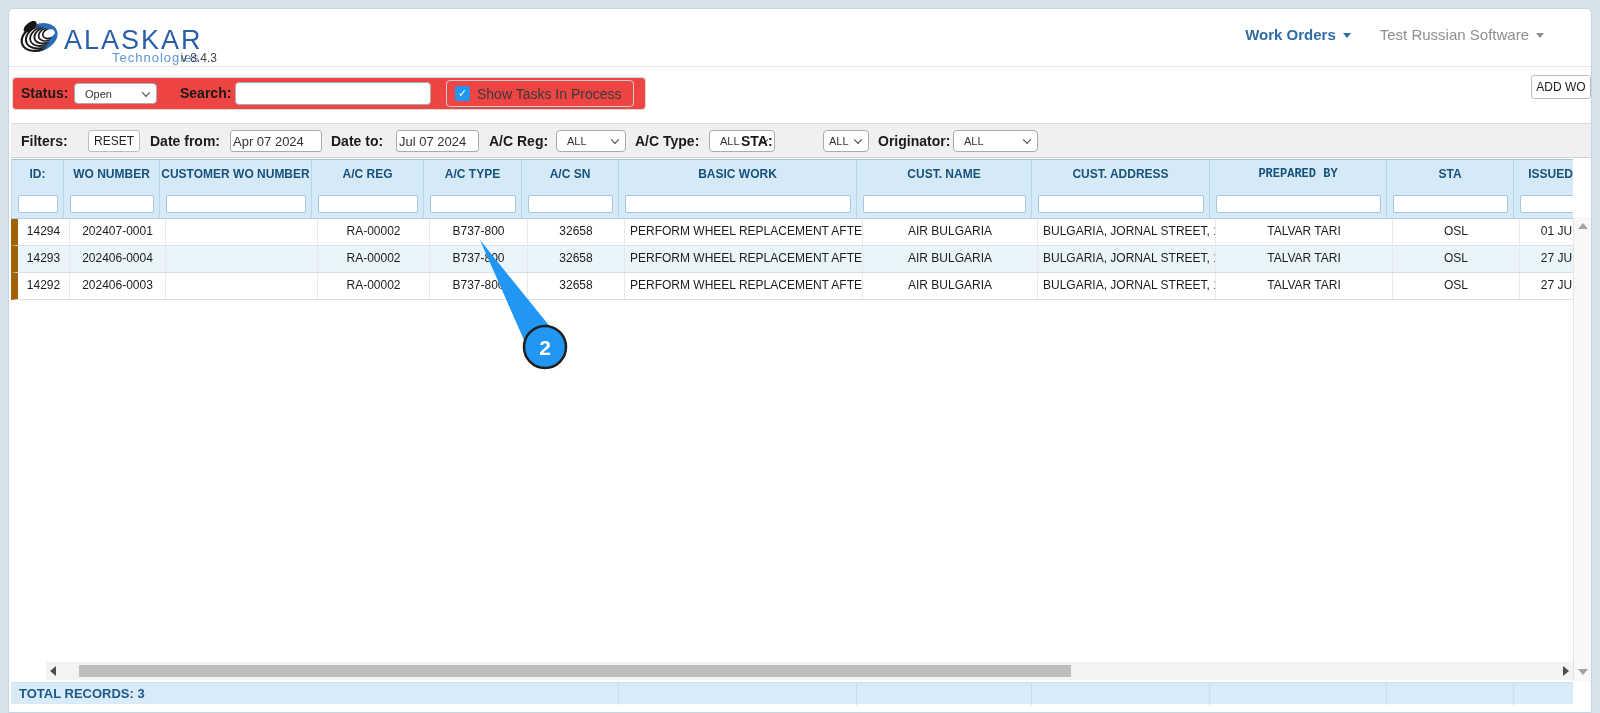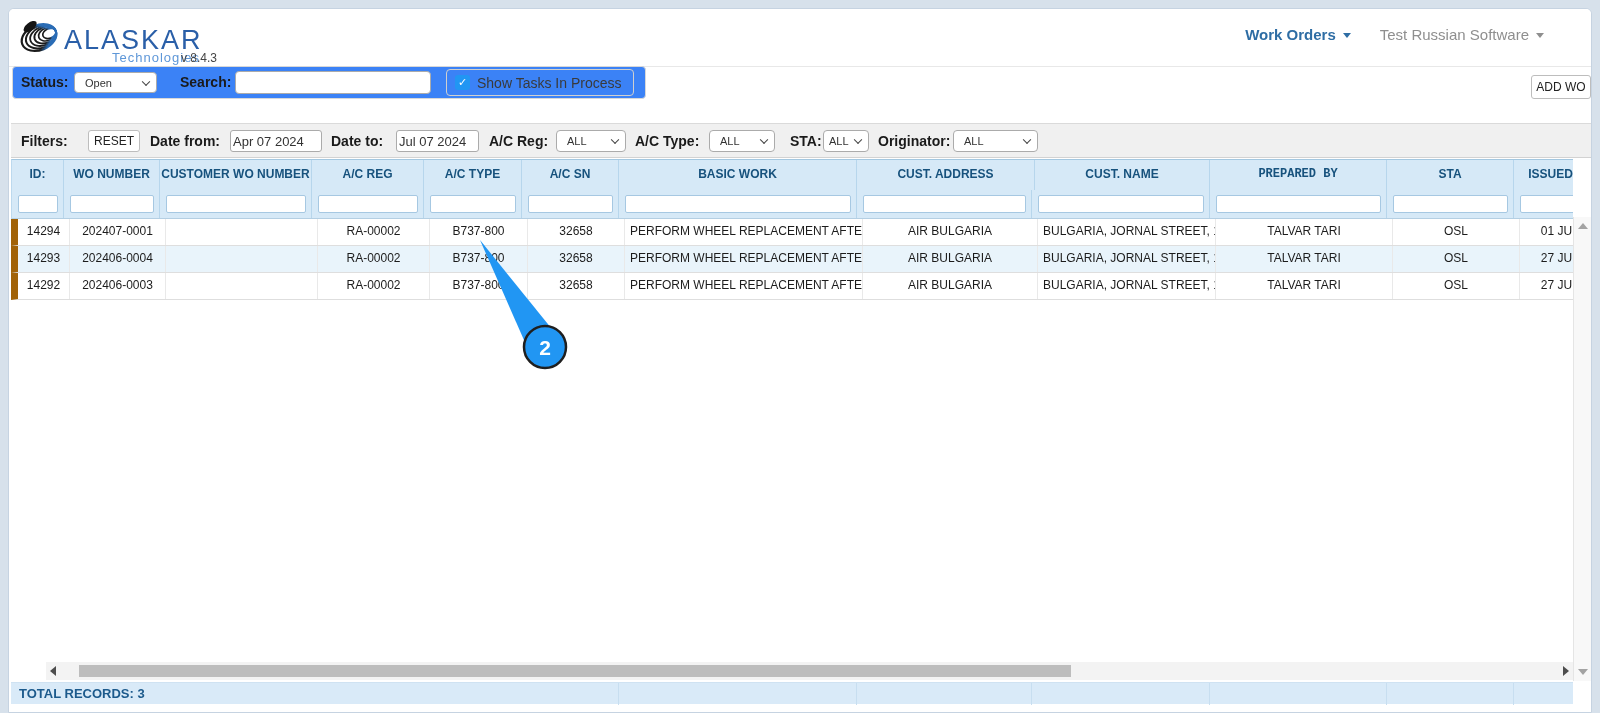--- a/index.html
+++ b/index.html
@@ -16,21 +16,21 @@
   .brand-sub { position:absolute; left:103px; top:41px; font-size:13px; letter-spacing:1px; color:#5e97d8; }
   .brand-ver { position:absolute; left:172px; top:42px; font-size:12px; color:#444; }
   .nav { position:absolute; top:17px; right:47px; display:flex; gap:29px; align-items:center; }
   .nav-item { font-size:15px; cursor:pointer; white-space:nowrap; }
   .nav-item.wo { color:#2e6da4; font-weight:bold; }
   .nav-item.acct { color:#8f8f8f; }
   .caret { display:inline-block; width:0; height:0; border-left:4px solid transparent; border-right:4px solid transparent;
            border-top:5px solid currentColor; margin-left:7px; vertical-align:2px; }
 
   
-  .toolbar { position:absolute; left:3px; top:57px; width:634px; height:33px; background:#3b82f6;
+  .toolbar { position:absolute; left:3px; top:68px; width:634px; height:33px; background:#ef4444;
              border:1px solid #d8d8d8; border-radius:4px; }
   .blabel { font-weight:bold; font-size:14px; color:#1a1a1a; white-space:nowrap; }
   .fake-select { background:#fff; border:1px solid #ababab; border-radius:4px; font-size:11px; color:#333;
                  display:flex; align-items:center; padding:0 20px 0 10px; cursor:pointer; }
   .chev { position:absolute; right:7px; top:50%; width:6px; height:6px; border-right:1.6px solid #444;
           border-bottom:1.6px solid #444; transform:translateY(-72%) rotate(45deg); }
   .txtinput { border:1px solid #ababab; border-radius:4px; font-size:13px; color:#333; padding:0 2px;
               font-family:inherit; outline:none; background:#fff; }
   .cbgroup { position:absolute; left:433px; top:2px; width:188px; height:27px; border:1px solid #cfcfcf;
              border-radius:4px; display:flex; align-items:center; padding-left:8px; gap:7px; cursor:pointer; }
@@ -148,43 +148,43 @@
       <div class="blabel" style="left:478px;">A/C Reg:</div>
       <div class="fake-select fsel" style="left:545px;width:70px;">
         <span>ALL</span>
         <span class="chev"></span>
       </div>
       <div class="blabel" style="left:624px;">A/C Type:</div>
       <div class="fake-select fsel" style="left:698px;width:66px;">
         <span>ALL</span>
         <span class="chev"></span>
       </div>
-      <div class="blabel" style="left:779px;">STA:</div>
+      <div class="blabel" style="left:730px;">STA:</div>
       <div class="fake-select fsel" style="left:812px;width:46px;padding-left:5px;">
         <span>ALL</span>
         <span class="chev"></span>
       </div>
       <div class="blabel" style="left:867px;">Originator:</div>
       <div class="fake-select fsel" style="left:942px;width:85px;">
         <span>ALL</span>
         <span class="chev"></span>
       </div>
     </div>
 
     <div id="table">
       <div class="trow" id="theadrow">
           <div class="th" style="width: 52px;">ID:</div>
           <div class="th" style="width: 96px;">WO NUMBER</div>
           <div class="th" style="width: 152px;">CUSTOMER WO NUMBER</div>
           <div class="th" style="width: 112px;">A/C REG</div>
           <div class="th" style="width: 98px;">A/C TYPE</div>
           <div class="th" style="width: 97px;">A/C SN</div>
           <div class="th" style="width: 238px;">BASIC WORK</div>
+          <div class="th" style="width: 175px;">CUST. NAME</div>
           <div class="th" style="width: 178px;">CUST. ADDRESS</div>
-          <div class="th" style="width: 175px;">CUST. NAME</div>
           <div class="th" style="width: 177px; font-family: Liberation Mono, monospace;">PREPARED BY</div>
           <div class="th" style="width: 127px;">STA</div>
           <div class="th" style="width: 74px;">ISSUED</div>
         </div>
       <div class="trow" id="tfilterrow">
           <div class="tf" style="width: 52px;">
             <input style="">
           </div>
           <div class="tf" style="width: 96px;">
             <input style="">

